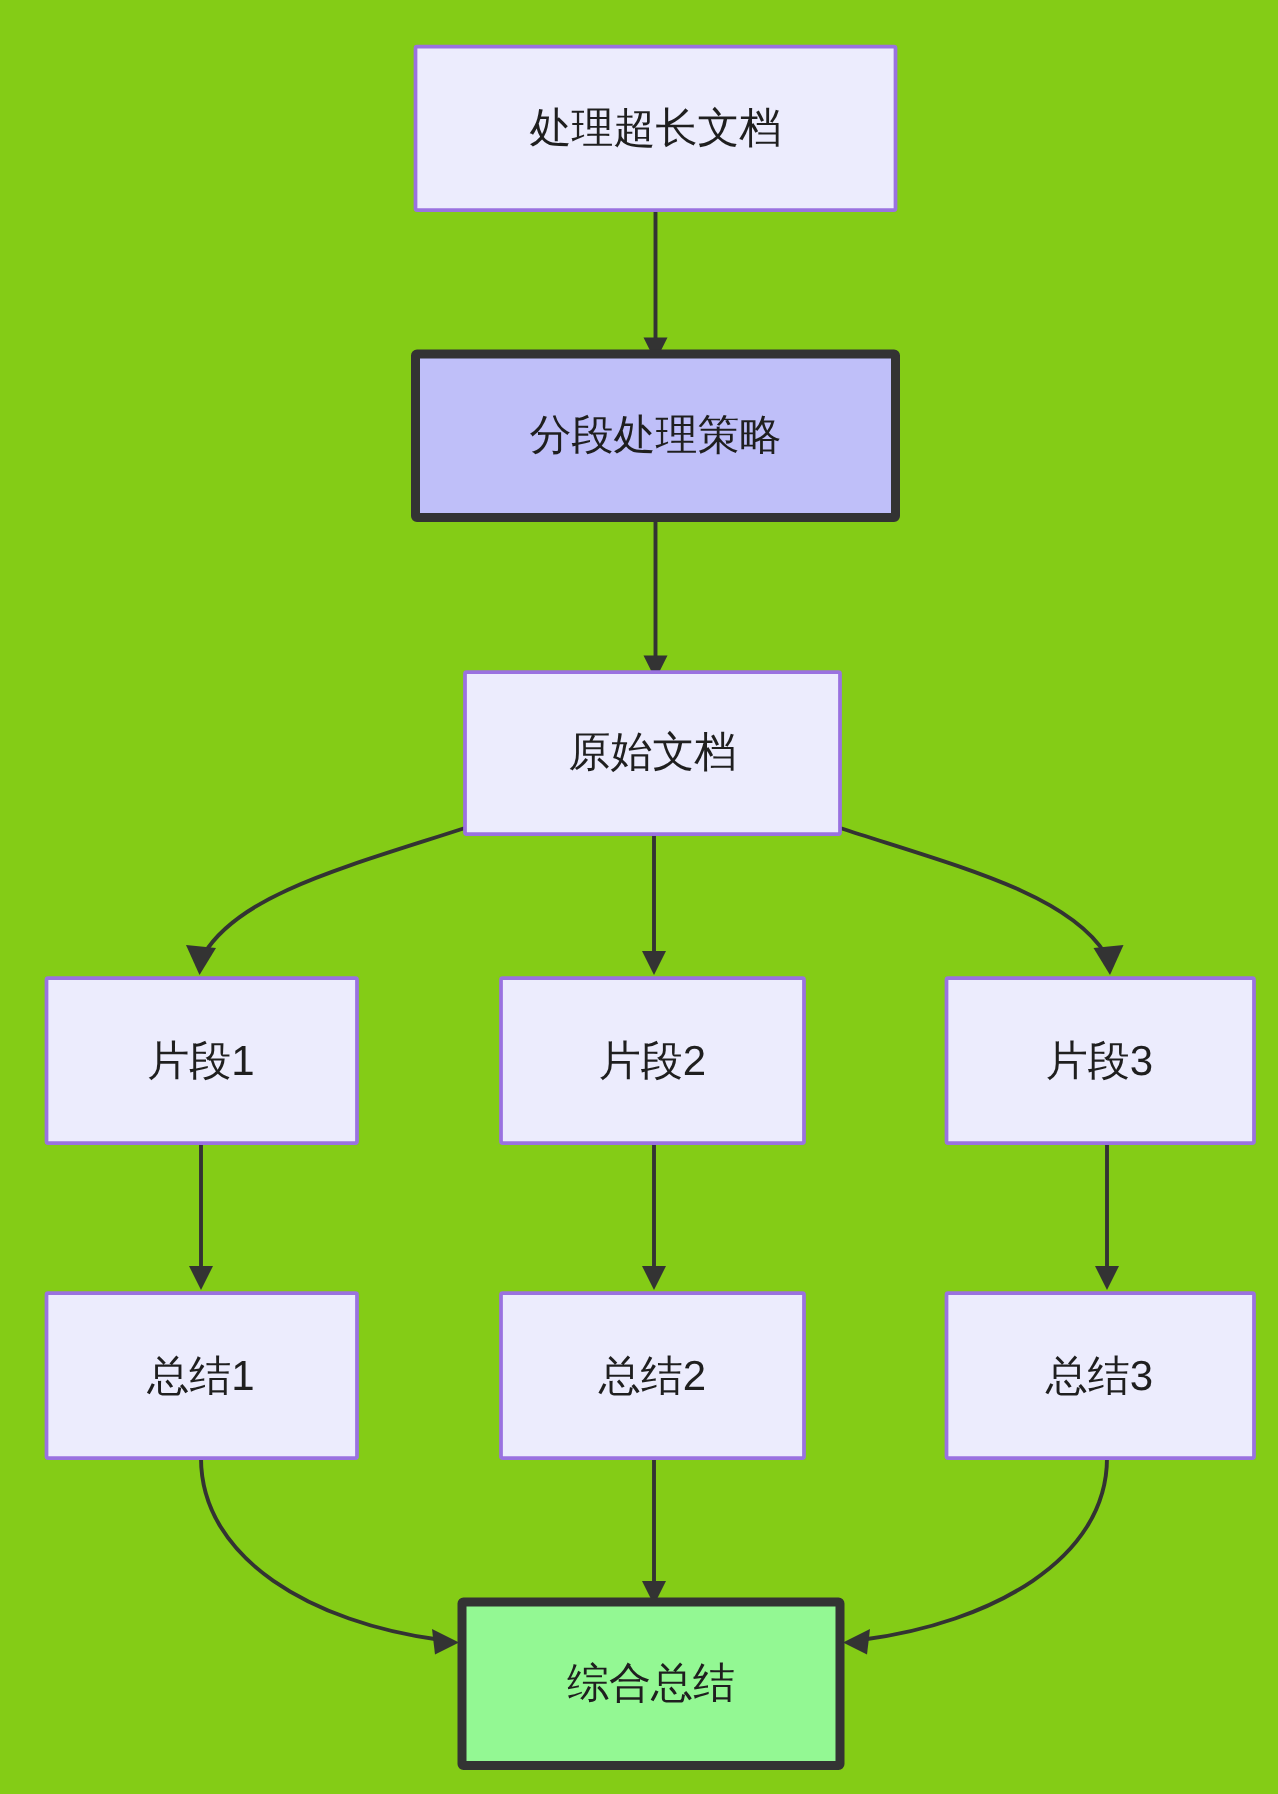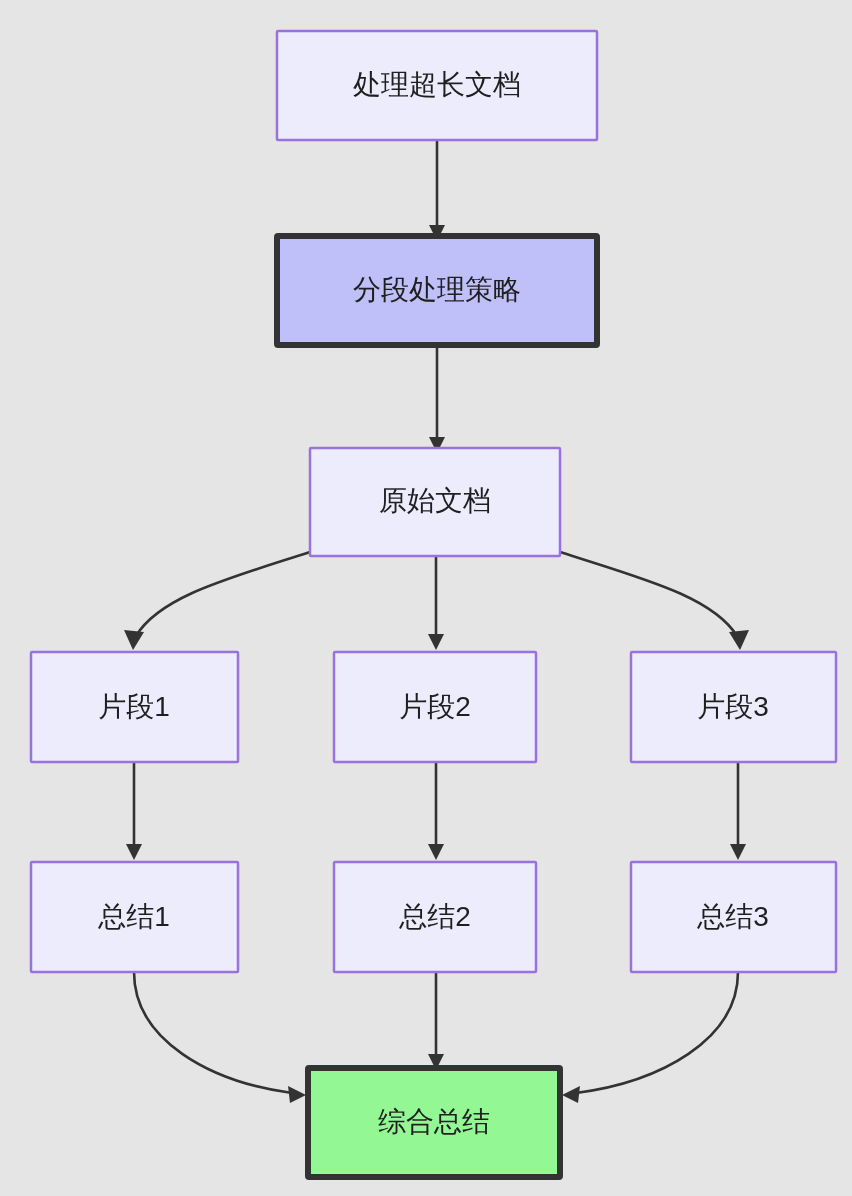--- a/index.html
+++ b/index.html
@@ -10,21 +10,21 @@
   body {
     width: 852px;
     height: 1196px;
     font-family: "Liberation Sans", "DejaVu Sans", sans-serif;
     overflow: hidden;
   }
   #flowchart-root {
     position: relative;
     width: 852px;
     height: 1196px;
-    background: #e5e5e5;
+    background: #84cc16;
   }
   svg.diagram {
     display: block;
     width: 852px;
     height: 1196px;
   }
   .node-rect {
     stroke-width: 2;
   }
   .node-rect.normal {

